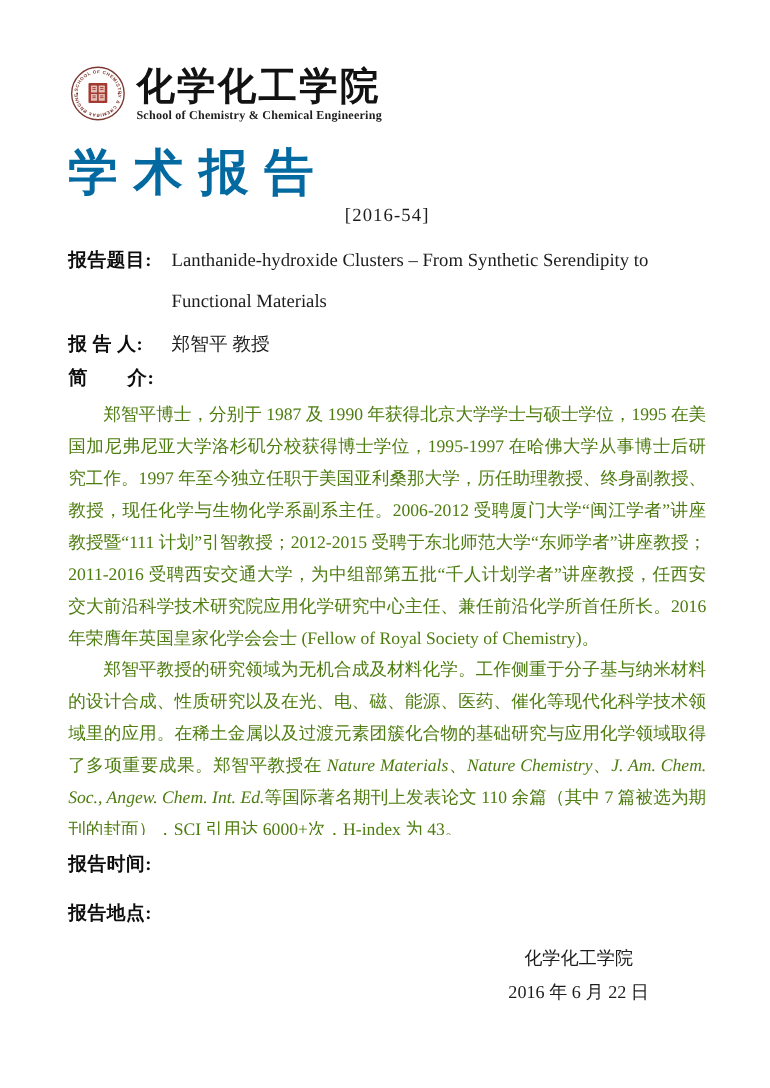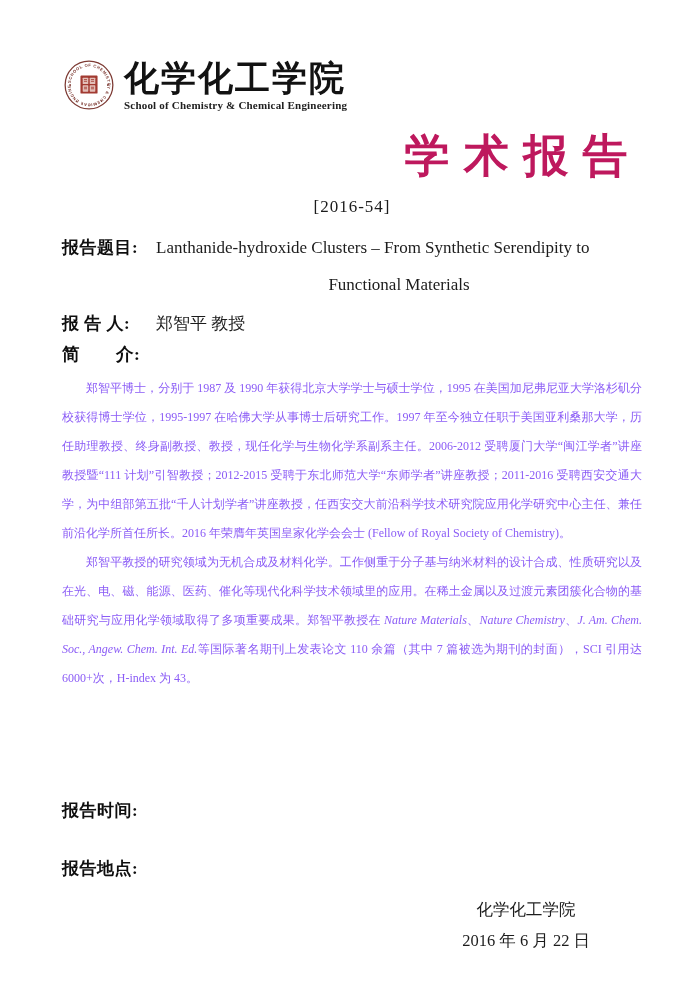--- a/index.html
+++ b/index.html
@@ -25,52 +25,52 @@
     line-height: 38px; color: #121212;
     font-family: "Liberation Serif", serif;
   }
   .org-en {
     font-size: 11px; font-weight: 700; color: #202020;
     letter-spacing: 0.2px; margin-top: 1px;
   }
 
   
   .main-title {
-    text-align: right; font-size: 45px; font-weight: 700;
+    text-align: left; font-size: 45px; font-weight: 700;
     letter-spacing: 0.32em; margin-top: 12px; line-height: 56px;
-    color: #be185d;
+    color: #0369a1;
   }
-  .report-number { text-align: center; font-size: 17px; margin-top: 13px; letter-spacing: 1px; }
+  .report-number { text-align: center; font-size: 17px; margin-top: 1px; letter-spacing: 1px; }
 
   
   .field-row { display: flex; align-items: flex-start; }
   .field-label {
     flex: none; width: 94px;
     font-weight: 700; font-size: 17px; line-height: 37px;
     letter-spacing: 0.5px; color: #0e0e0e;
   }
   .field-content { flex: 1; font-size: 17px; line-height: 37px; }
   .topic-row { margin-top: 12px; }
-  .topic-line2 { padding-left: 0; text-align: center; }
+  .topic-line2 { padding-left: 0; }
   .speaker-row { margin-top: 2px; }
 
   
   .intro-label {
     font-weight: 700; font-size: 17.5px; 
     letter-spacing: 0.5px; color: #0e0e0e;
   }
   .intro-paragraphs { margin-top: 8px; height: 396px; overflow: hidden; }
   .body-para {
     margin: 0; text-indent: 2em; text-align: justify;
-    font-size: 12px; line-height: 29px; color: #8b5cf6;
+    font-size: 16px; line-height: 29px; color: #4d7c0f;
   }
   .it { font-style: italic; }
 
   
-  .meta-row { display: flex; align-items: baseline; margin-top: 24px; }
+  .meta-row { display: flex; align-items: baseline; margin-top: 10px; }
   .meta-row .field-label { line-height: 34px; width: 96px; }
   .meta-value { font-size: 16.5px; line-height: 34px; }
 
   
   .footer-block {
     display: flex; flex-direction: column; align-items: center;
     width: fit-content; margin: 8px 52px 0 auto;
     font-size: 16.5px; line-height: 31px;
   }
 </style>

